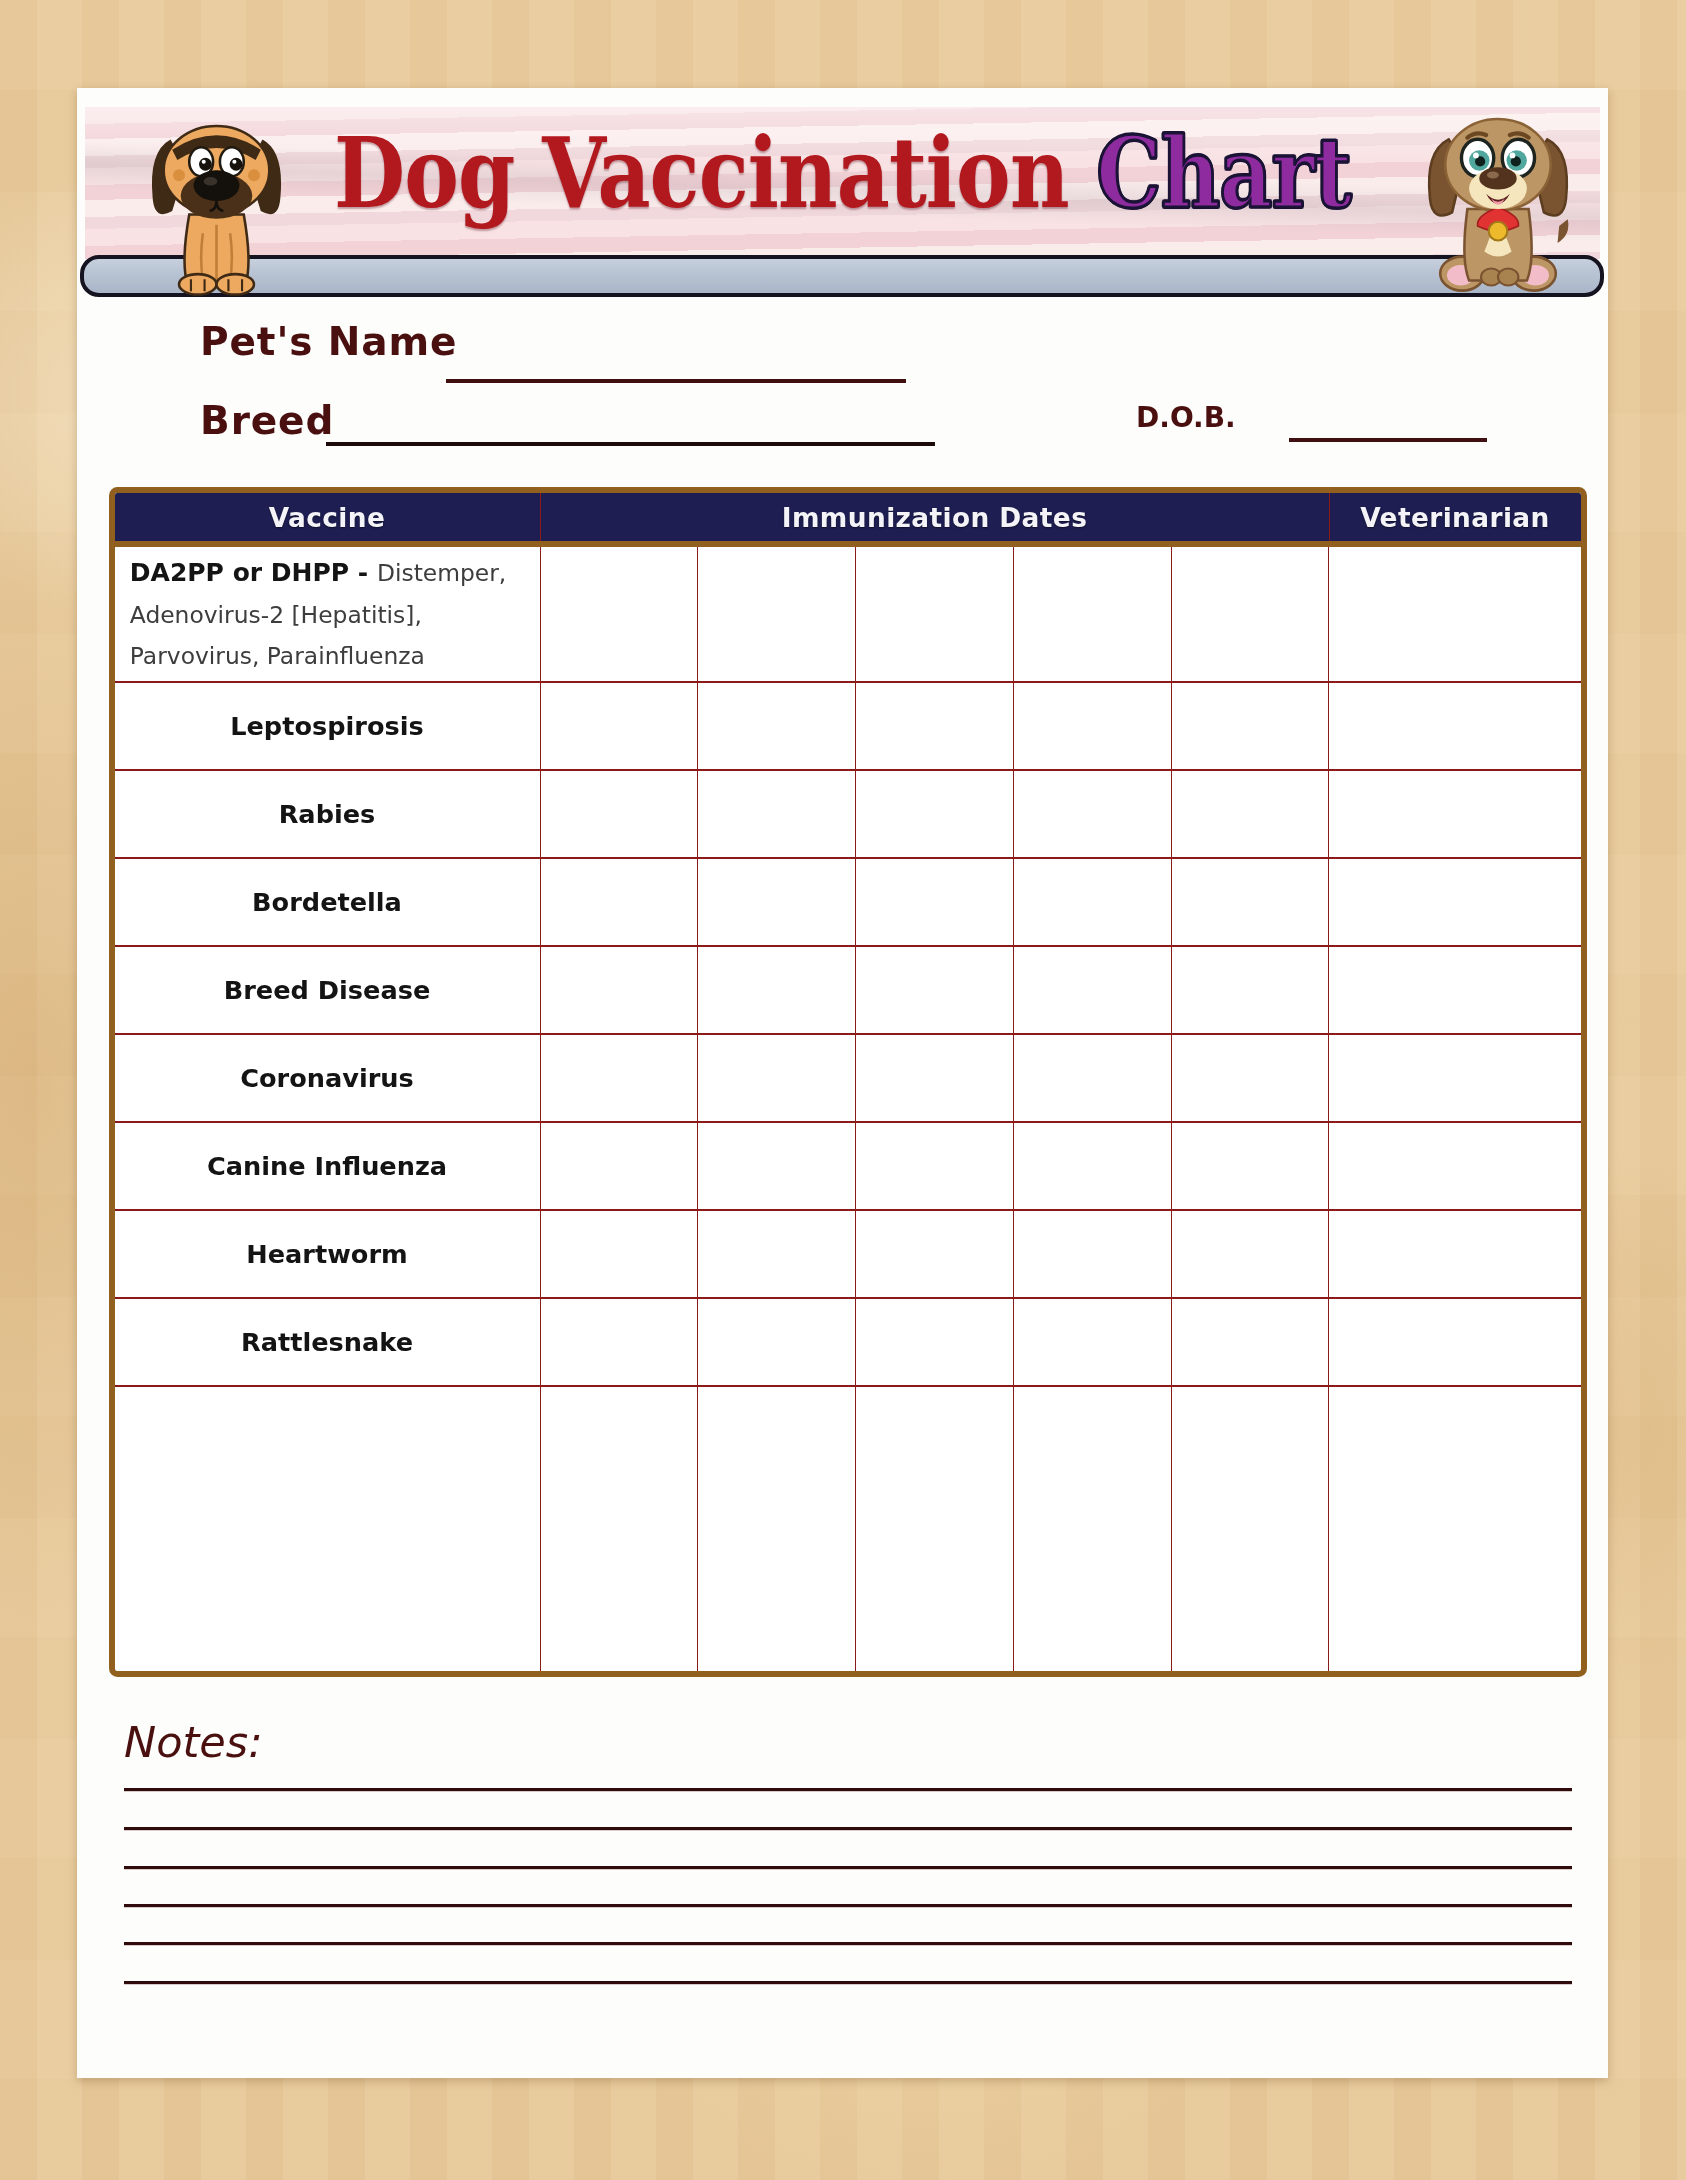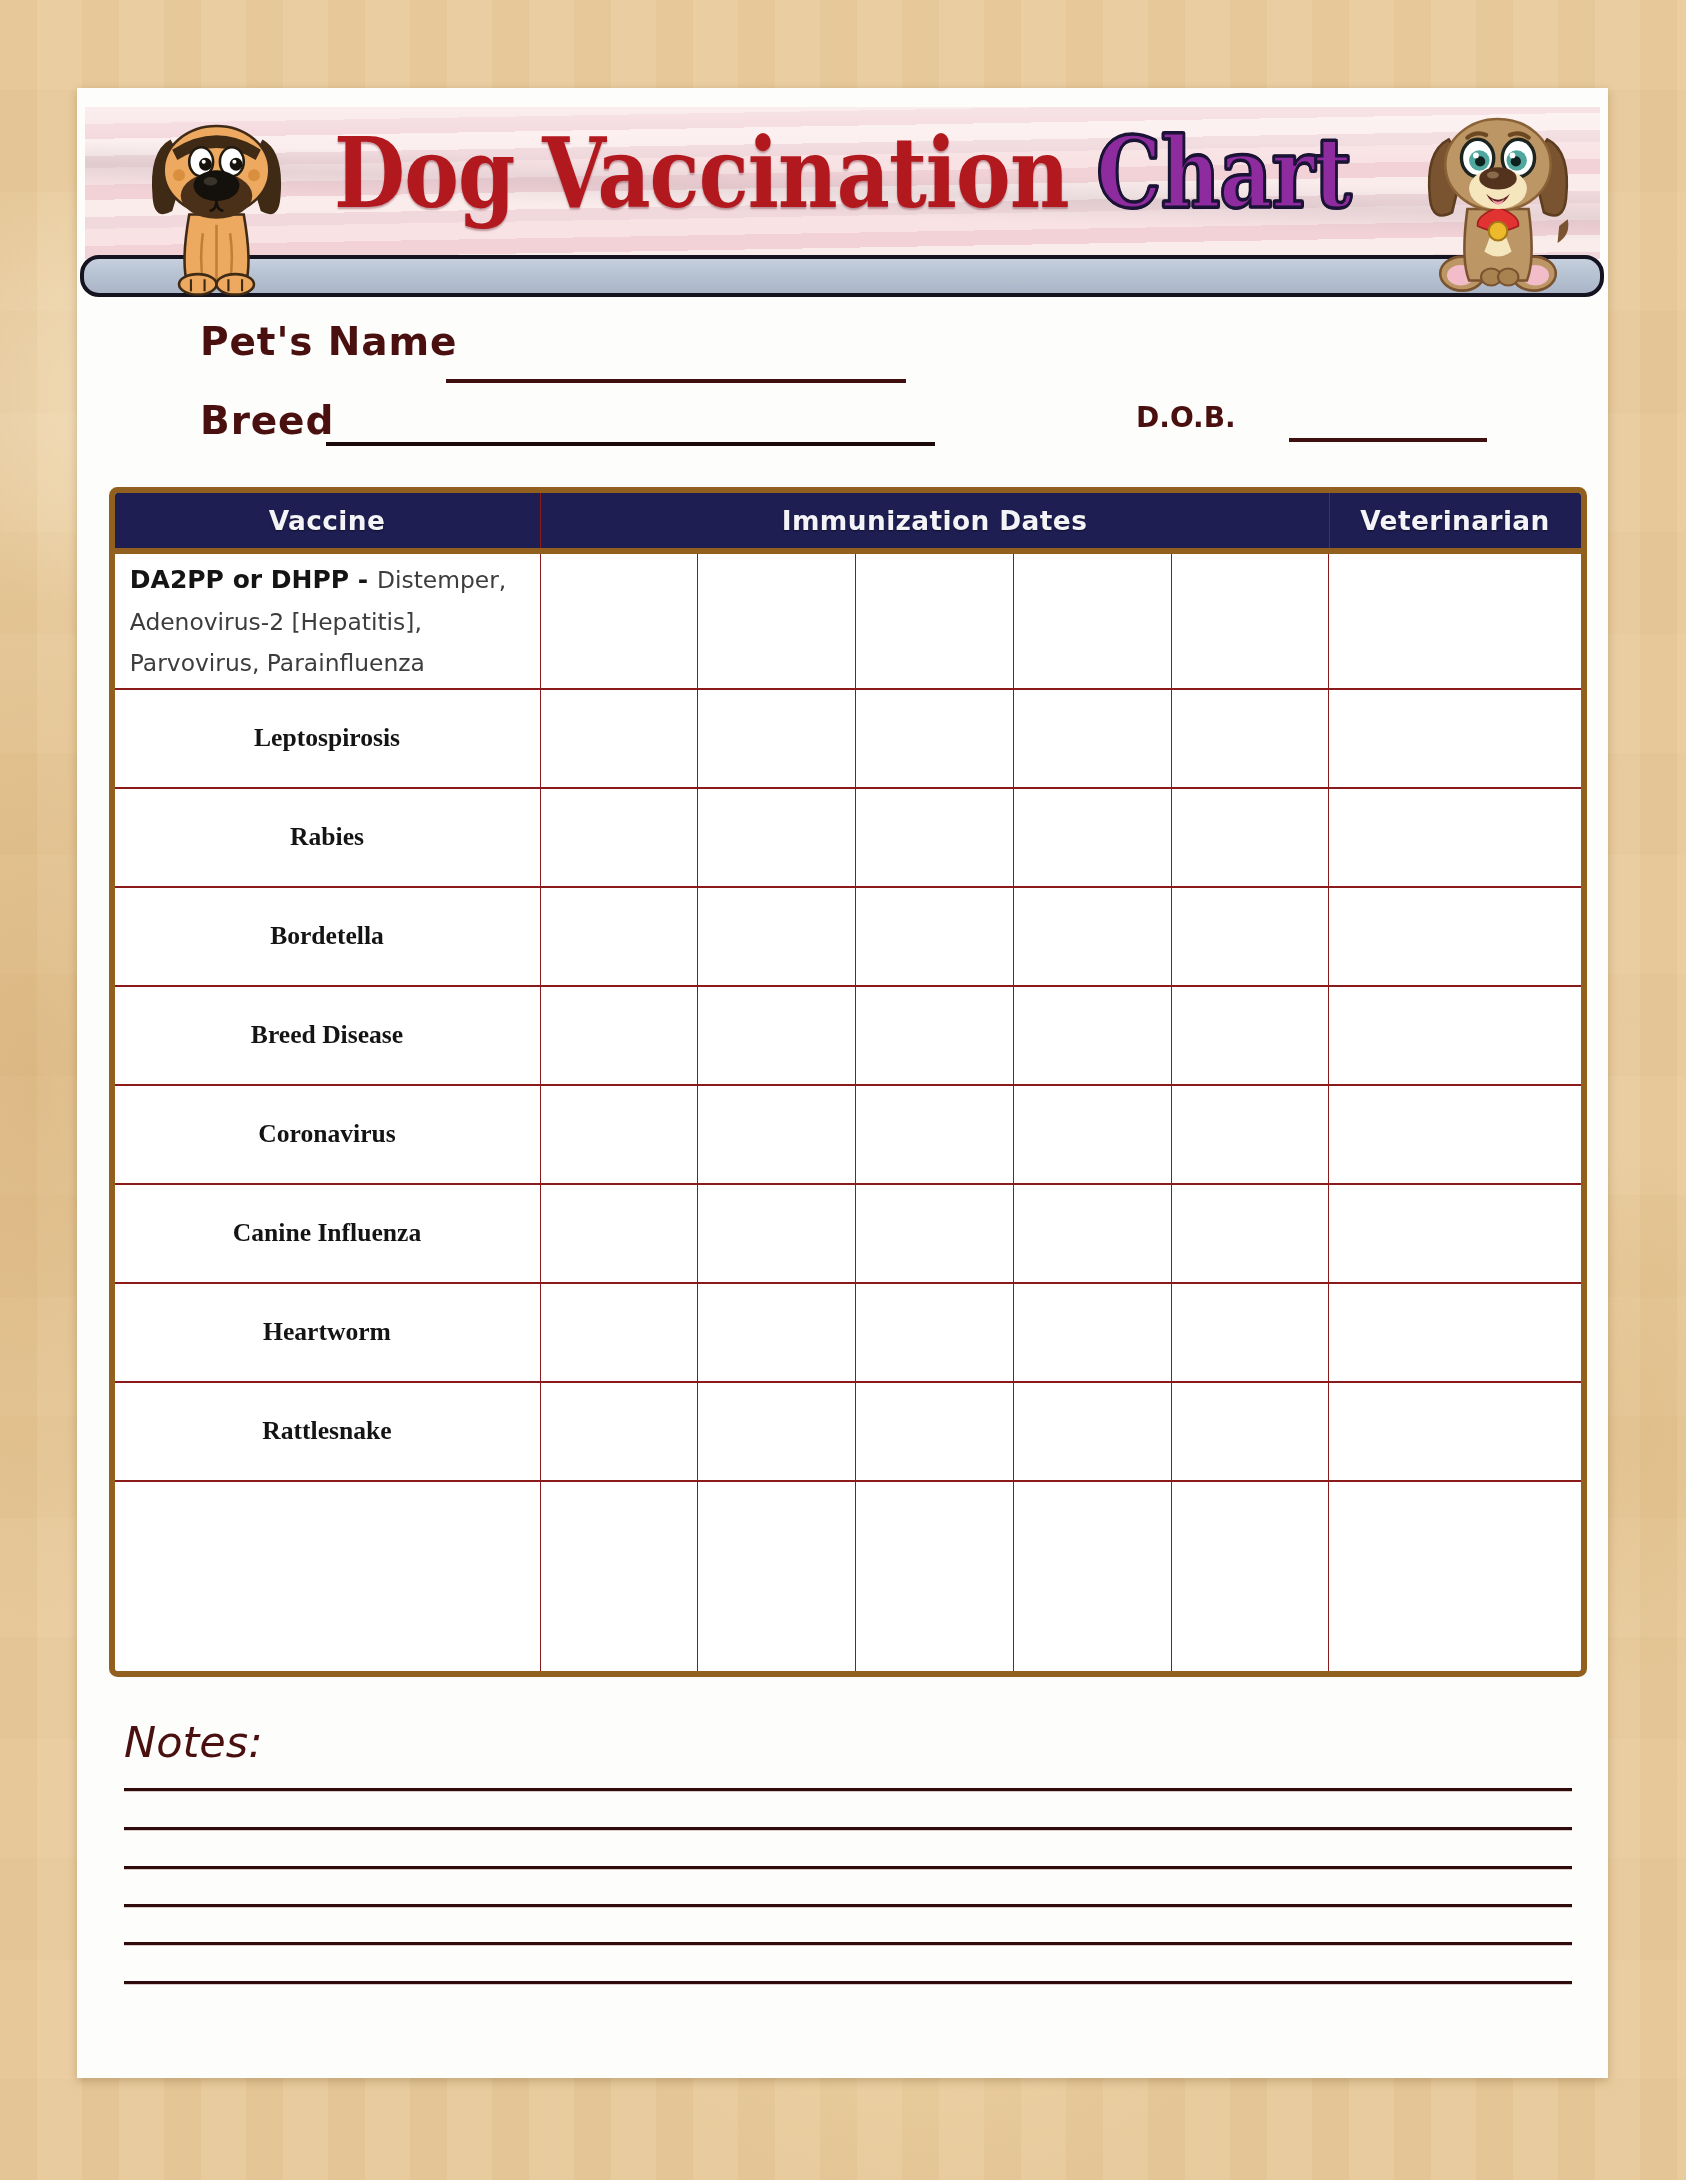--- a/index.html
+++ b/index.html
@@ -87,21 +87,21 @@
   .l-dob{ left:1212px; top:317px; width:198px; height:37px; border-color:#401010;}
 
   
   .vax-table{
     position:absolute; left:31.5px; top:399px; width:1478px; height:1190px;
     border:6.8px solid var(--frame-brown); border-radius:8.5px;
     background:#fff; overflow:hidden;
     display:flex; flex-direction:column;
   }
   .thead{
-    display:flex; height:61px; flex:0 0 auto;
+    display:flex; height:54px; flex:0 0 auto;
     background:var(--navy);
     border-bottom:6.8px solid var(--frame-brown);
   }
   .thead .hcell{
     display:flex; align-items:center; justify-content:center;
     color:#f3f3f8; font-weight:700; font-size:26.4px; letter-spacing:0.4px;
     border-right:1.7px solid var(--grid-red);
     text-shadow:0 0.9px 1.7px rgba(0,0,0,0.5);
   }
   .thead .hcell:last-child{ border-right:none; }
@@ -110,21 +110,21 @@
   .cell{ border-right:1.7px solid var(--grid-red); }
   .cell:last-child{ border-right:none; }
   .col-vaccine{ width:426px; flex:0 0 auto; display:flex; flex-direction:column; justify-content:center; }
   .col-date{ flex:1 1 0; }
   .col-vet{ width:251px; flex:0 0 auto; }
   .h-vaccine{ width:426px; flex:0 0 auto; }
   .h-dates{ flex:1 1 0; }
   .h-vet{ width:251px; flex:0 0 auto; }
   .r-tall1{ height:136px; }
   .r-tall2{ height:119px; }
-  .r-std{ height:99px;font-family:Liberation Serif, serif; }
+  .r-std{ height:88px; }
   .vtext{ font-size:23.4px; line-height:1.75; color:var(--cell-text); padding:5.1px 13.6px 5.1px 15.3px; }
   .vtext .vbold{ font-weight:700; color:var(--cell-bold); font-size:25px; }
   .center-name{ text-align:center; padding:0 6.8px; }
   .center-name .vbold{ font-size:25.6px; }
 
   
   .notes-label{
     position:absolute; left:47px; top:1629px;
     color:var(--maroon); font-weight:400; font-style:italic; font-size:43px;
     font-family:"DejaVu Sans","Liberation Sans",sans-serif;

